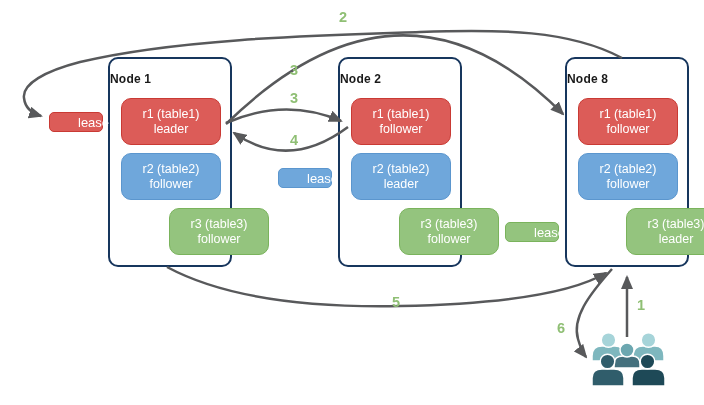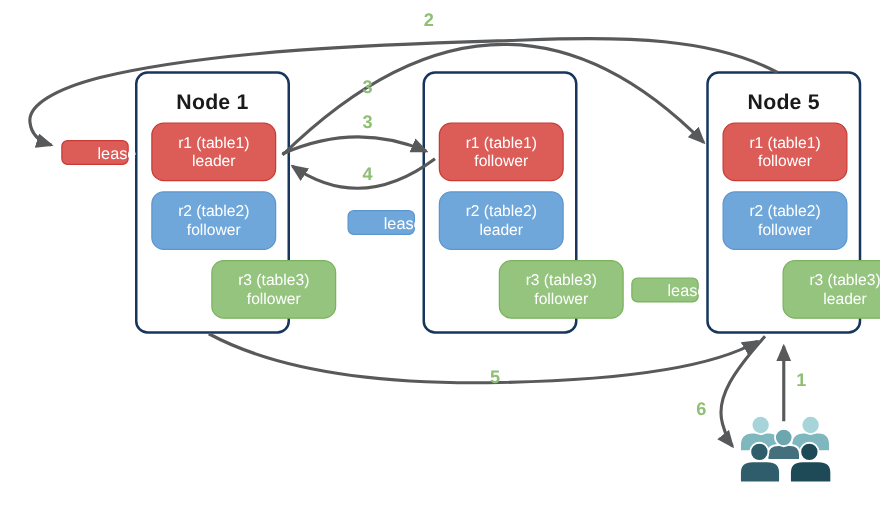--- a/index.html
+++ b/index.html
@@ -5,21 +5,21 @@
   html,body{margin:0;padding:0;background:#ffffff;}
   body{font-family:"Liberation Sans","DejaVu Sans",sans-serif;}
   .stage{position:relative;width:704px;height:405px;background:#fff;overflow:hidden;}
 
   .node{
     position:absolute;top:57px;width:124px;height:210px;
     background:#fff;border:2px solid var(--node_border);border-radius:10px;
     box-sizing:border-box;
   }
   .node-title{
-    margin-top:13px;text-align:center;font-size:17px;font-weight:700;
+    margin-top:13px;font-size:12px;font-weight:700;
     color:var(--title_text);letter-spacing:.2px;
   }
   .replica{
     position:absolute;left:11px;width:100px;height:47px;border-radius:10px;
     display:flex;flex-direction:column;align-items:center;justify-content:center;
     color:var(--replica_text);font-size:12.5px;line-height:15px;text-align:center;
     box-sizing:border-box;
   }
   .replica.red{background:var(--red_fill);border:1.5px solid var(--red_border);}
   .replica.blue{background:var(--blue_fill);border:1.5px solid var(--blue_border);}
@@ -68,36 +68,37 @@
       <span>r2 (table2)</span>
       <span>follower</span>
     </div>
     <div class="replica green r-slot-2">
       <span>r3 (table3)</span>
       <span>follower</span>
     </div>
   </div>
 
   <div class="node" style="left:338px">
+    <div class="node-title">Node 2</div>
     <div class="replica red r-slot-0">
       <span>r1 (table1)</span>
       <span>follower</span>
     </div>
     <div class="replica blue r-slot-1">
       <span>r2 (table2)</span>
       <span>leader</span>
     </div>
     <div class="replica green r-slot-2">
       <span>r3 (table3)</span>
       <span>follower</span>
     </div>
   </div>
 
   <div class="node" style="left:565px">
-    <div class="node-title">Node 5</div>
+    <div class="node-title">Node 8</div>
     <div class="replica red r-slot-0">
       <span>r1 (table1)</span>
       <span>follower</span>
     </div>
     <div class="replica blue r-slot-1">
       <span>r2 (table2)</span>
       <span>follower</span>
     </div>
     <div class="replica green r-slot-2">
       <span>r3 (table3)</span>

